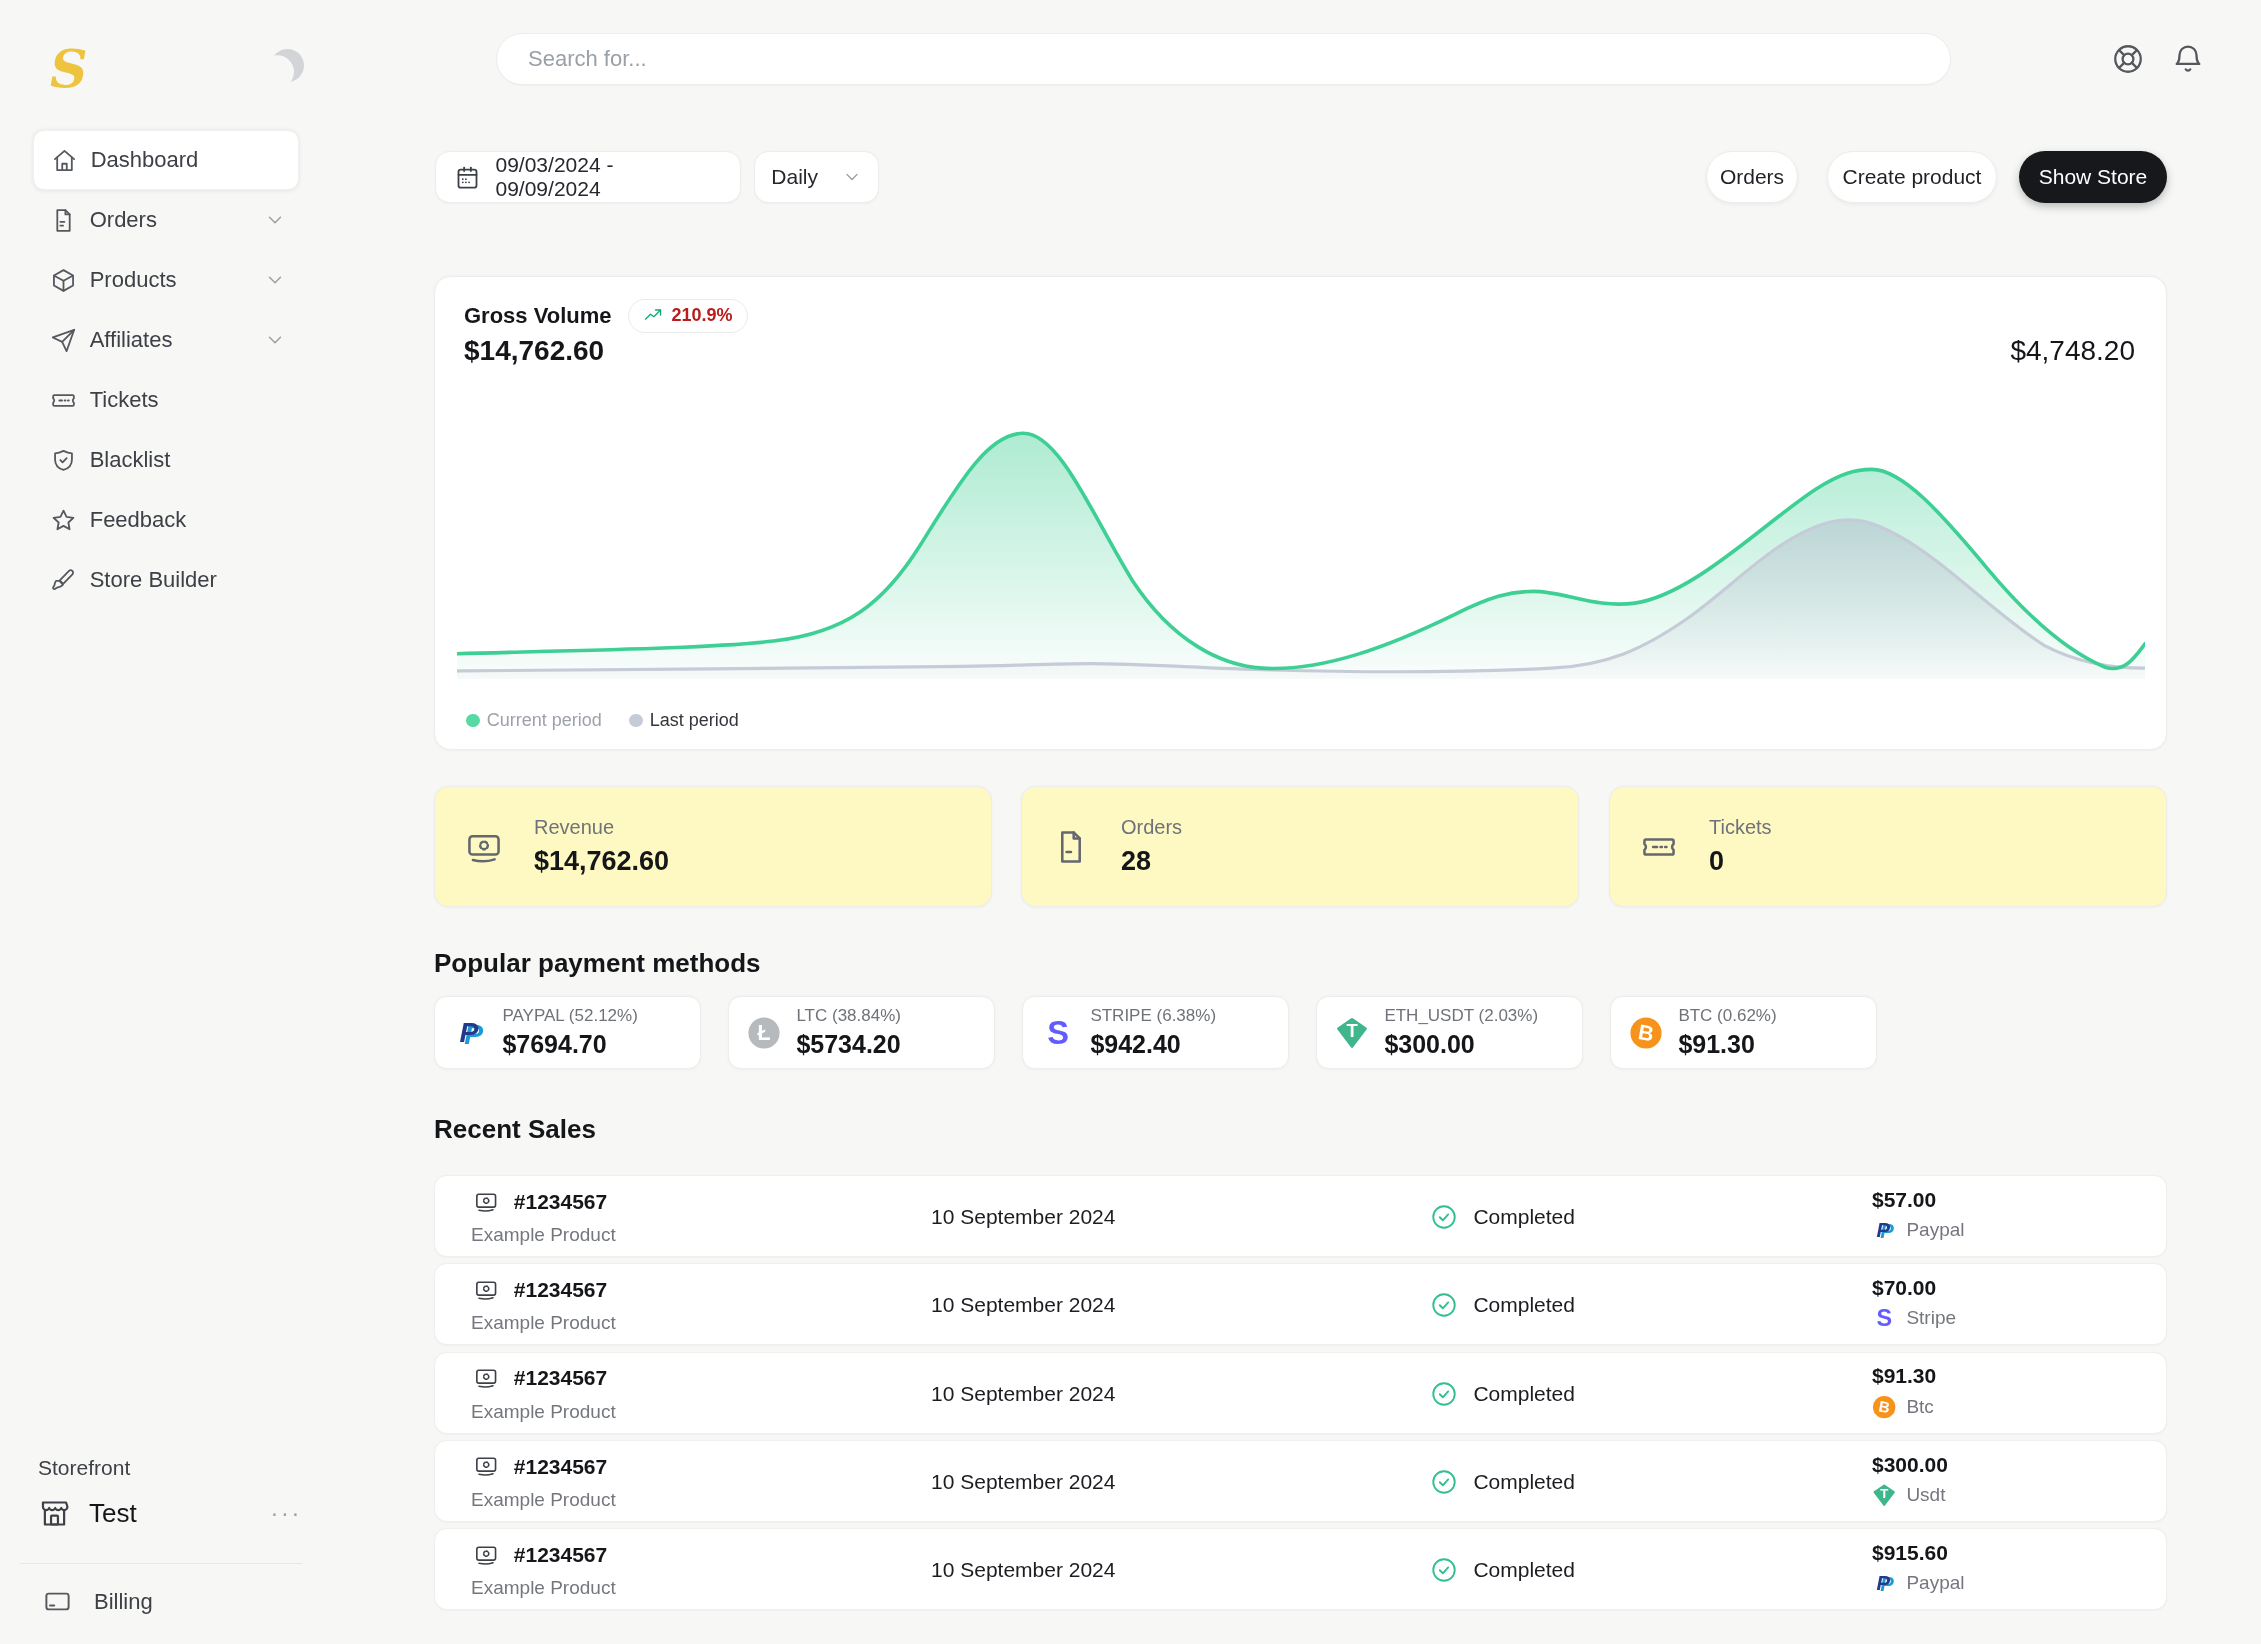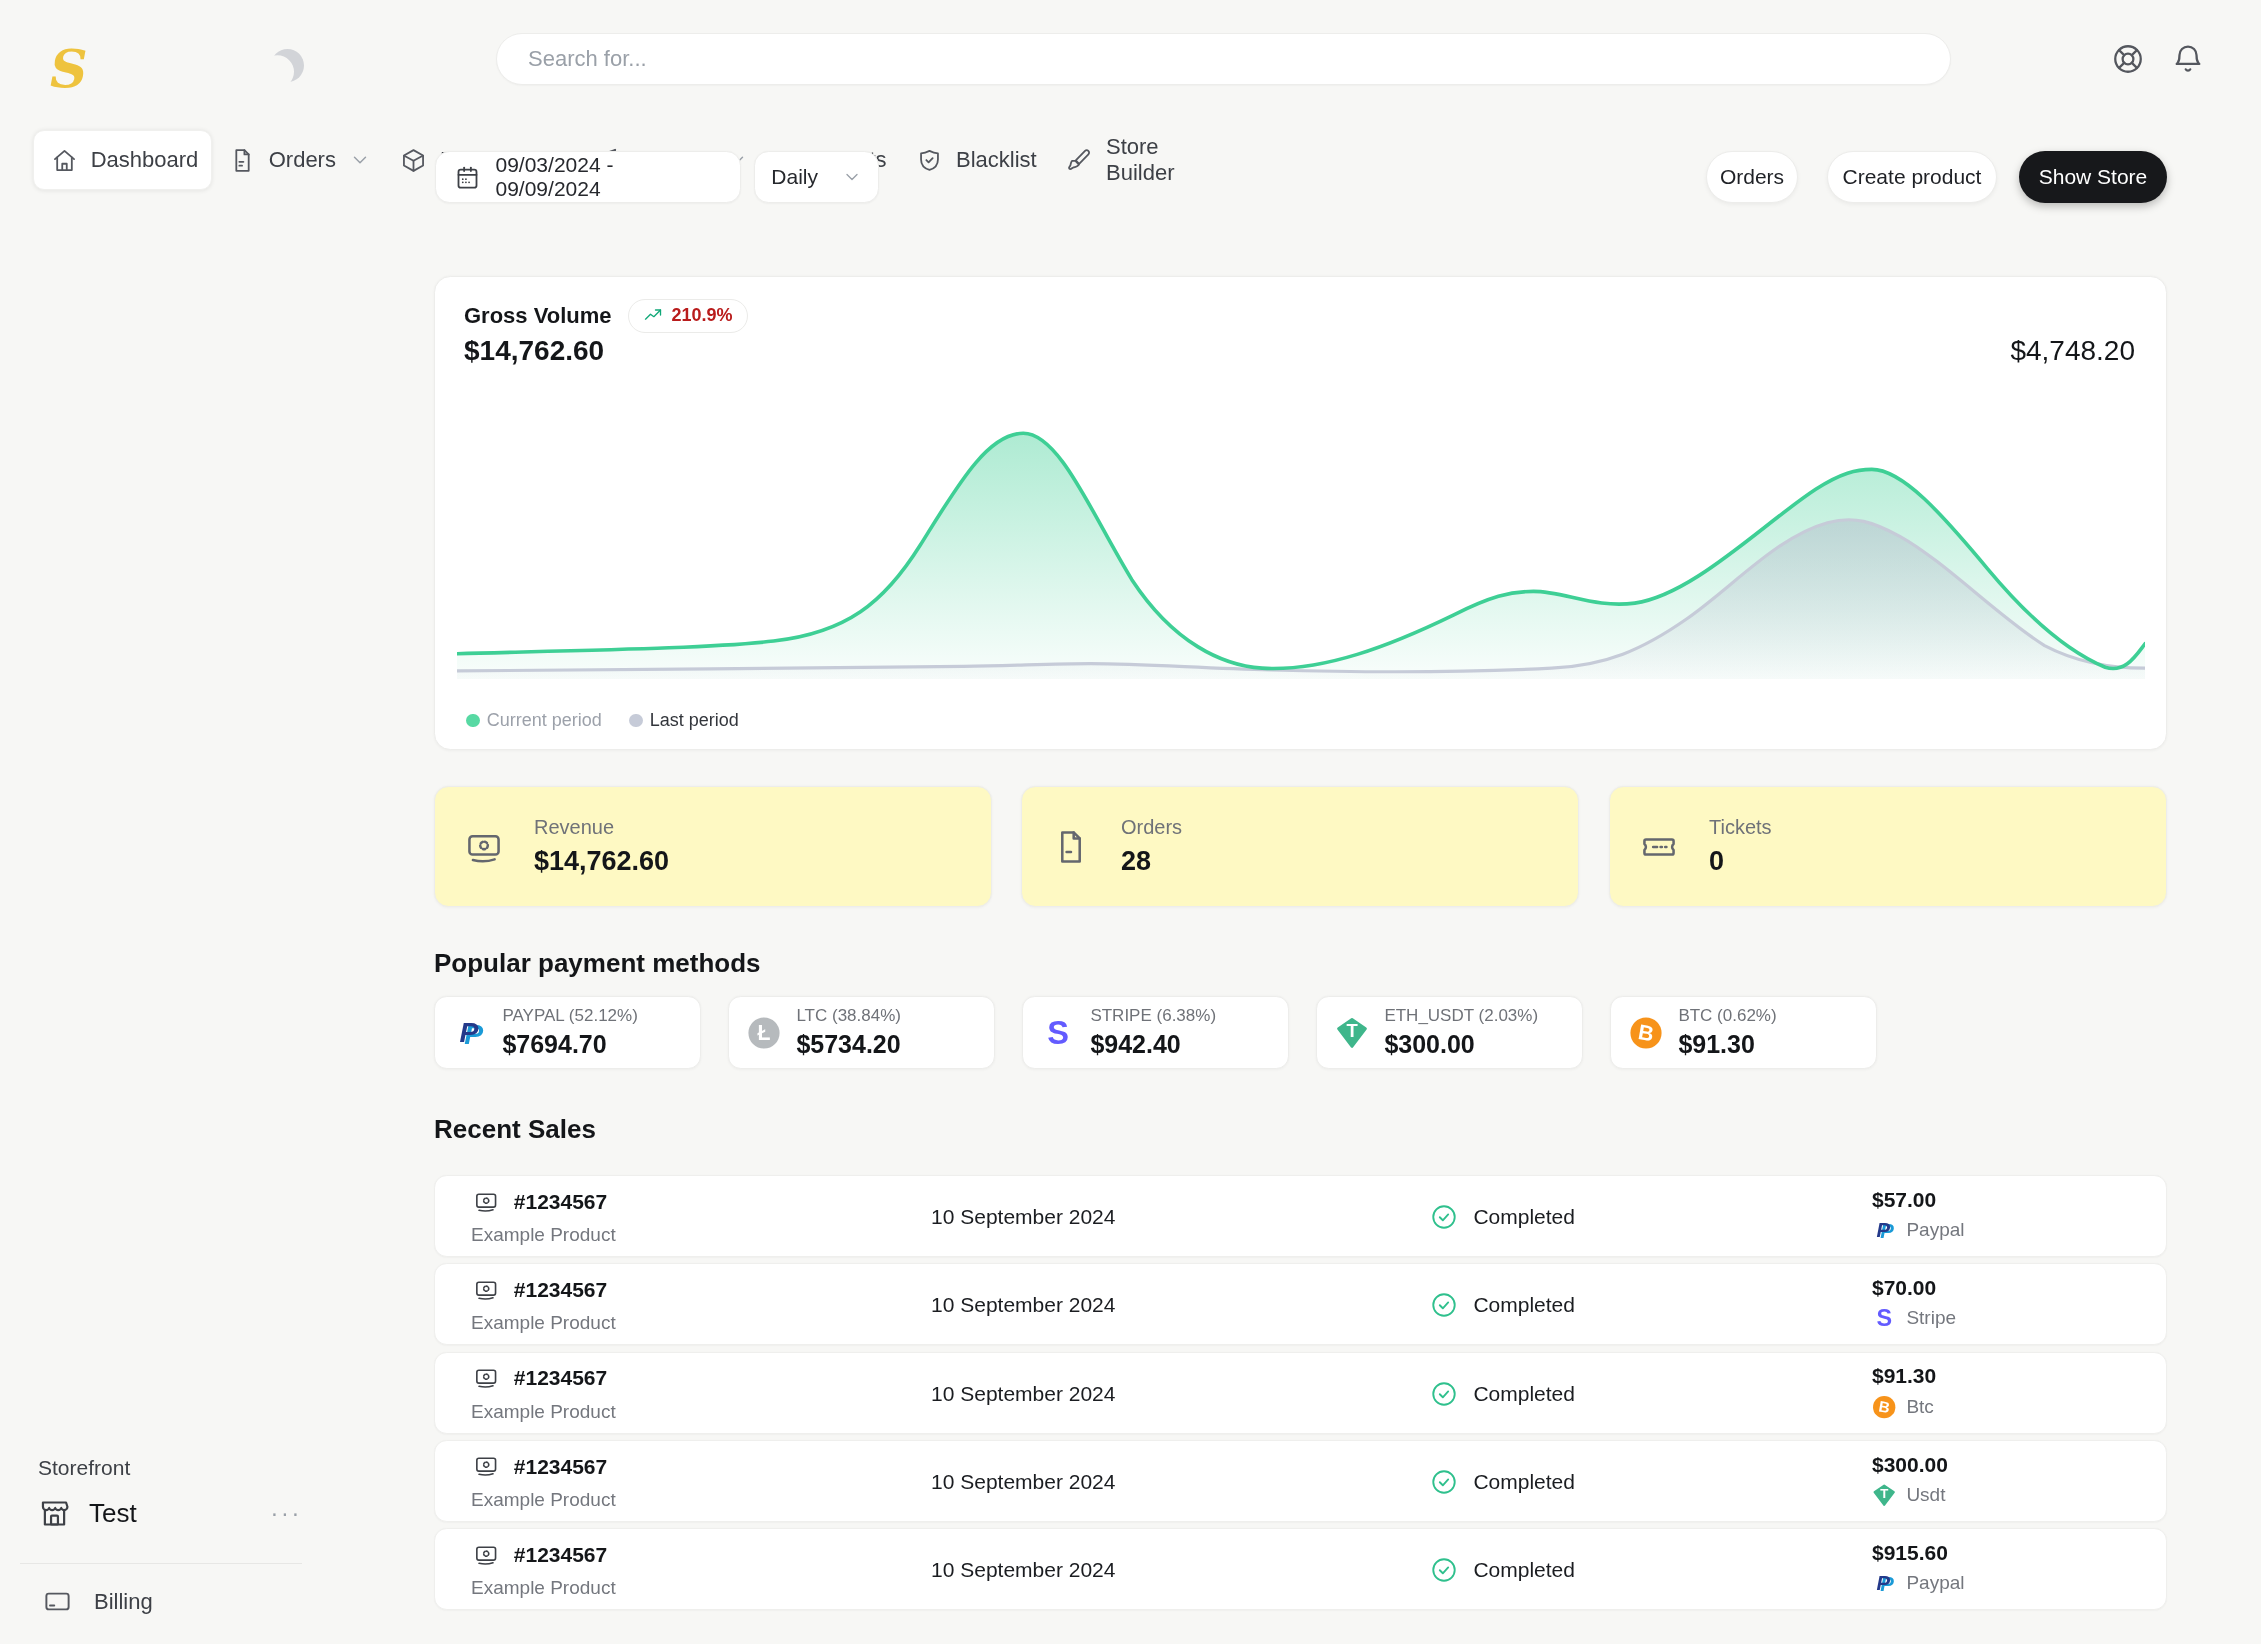--- a/index.html
+++ b/index.html
@@ -5,21 +5,21 @@
   *{box-sizing:border-box;margin:0;padding:0}
   html,body{width:2262px;height:1645px}
   body{position:relative;background:#f7f7f5;font-family:"Liberation Sans","DejaVu Sans",sans-serif;color:#1b1d21;overflow:hidden}
   .abs{position:absolute}
   svg.ic{display:block;width:100%;height:100%;fill:none;stroke:currentColor;stroke-width:1.6;stroke-linecap:round;stroke-linejoin:round}
   svg.fl{display:block;width:100%;height:100%}
 
   
   .logo{left:50px;top:43px;font-family:"DejaVu Serif",serif;font-style:italic;font-weight:700;font-size:52px;color:#eec33e;line-height:1}
   .moon{left:271px;top:49px;width:33px;height:33px;border-radius:50%;box-shadow:inset -10px 6.3px 0 0 #d2d4d8;cursor:pointer}
-  .nav{left:33px;top:130px;width:266px;display:flex;flex-direction:row}
+  .nav{left:33px;top:130px;width:266px;display:flex;flex-direction:column}
   .nav-item{height:60px;display:flex;align-items:center;gap:12.7px;padding:0 12.7px 0 17px;border-radius:11px;font-size:22px;color:#3d4046;cursor:pointer}
   .nav-item.active{background:#fff;box-shadow:0 0.9px 4.5px rgba(20,22,26,.08);border:0.9px solid #f0f0ee}
   .nav-item .ni{width:27px;height:27px;color:#55585f;flex:none}
   .nav-item .lbl{flex:1}
   .nav-item .chev{width:22px;height:22px;color:#9aa0a8;flex:none}
   .store-label{left:38px;top:1456px;font-size:21px;color:#3d4046}
   .store-row{left:38px;top:1489px;width:264px;height:49px;display:flex;align-items:center;gap:18px;cursor:pointer}
   .store-row .si{width:33px;height:33px;color:#3d4046;flex:none}
   .store-row .sname{flex:1;font-size:26px;color:#141619}
   .store-row .dots{font-size:23.5px;color:#9aa0a8;letter-spacing:2.7px;cursor:pointer}
@@ -162,20 +162,28 @@
     <span class="lbl">Tickets</span>
   </div>
   <div class="nav-item">
     <span class="ni">
         <svg class="ic" viewBox="0 0 24 24">
           <path d="M12 3.4c2.5 1.2 5 2 7.5 2.3V11c0 4.9-3 8-7.5 9.3C7.5 19 4.5 15.9 4.5 11V5.7C7 5.4 9.5 4.6 12 3.4z"></path>
           <polyline points="9.2 11.6 11.2 13.6 14.8 9.9"></polyline>
         </svg>
       </span>
     <span class="lbl">Blacklist</span>
+  </div>
+  <div class="nav-item">
+    <span class="ni">
+        <svg class="ic" viewBox="0 0 24 24">
+          <path d="M12 3.2l2.7 5.6 6.1.8-4.5 4.2 1.1 6-5.4-3-5.4 3 1.1-6L3.2 9.6l6.1-.8z"></path>
+        </svg>
+      </span>
+    <span class="lbl">Feedback</span>
   </div>
   <div class="nav-item">
     <span class="ni">
         <svg class="ic" viewBox="0 0 24 24">
           <path d="M19.8 3.4c.9.9 1 2.2.1 3.1l-8.2 8.4-3-3 8.2-8.4c.9-.9 2.1-.9 2.9-.1z"></path>
           <path d="M8.3 12.4l3.2 3.2-1.2 1.2c-1.2 1.2-2.8.8-4.2 1.6-.9.5-1.3 1.2-2.3 1.2-.5 0-1-.4-1.1-.9-.2-.8.7-1.2 1.1-2.1.6-1.4.3-3 1.6-4.3z"></path>
         </svg>
       </span>
     <span class="lbl">Store Builder</span>
   </div>

